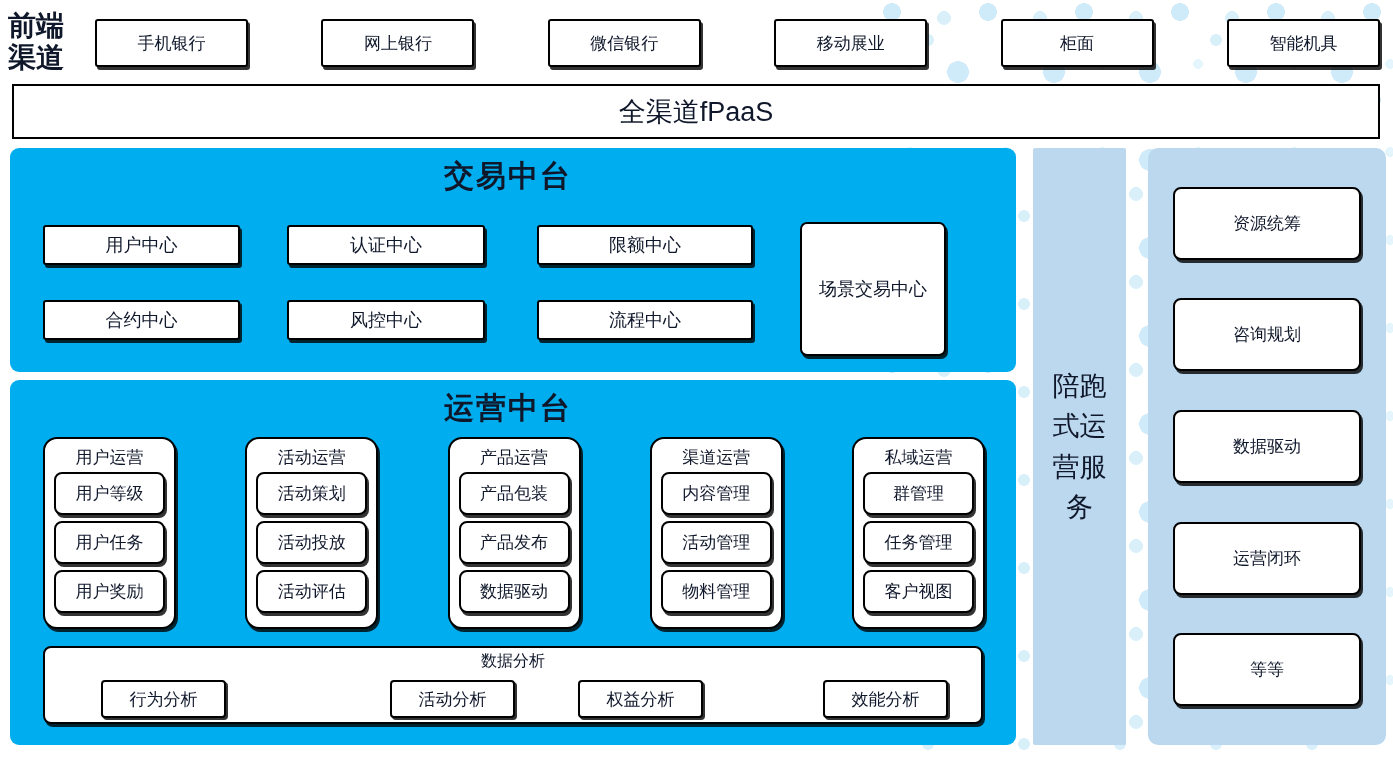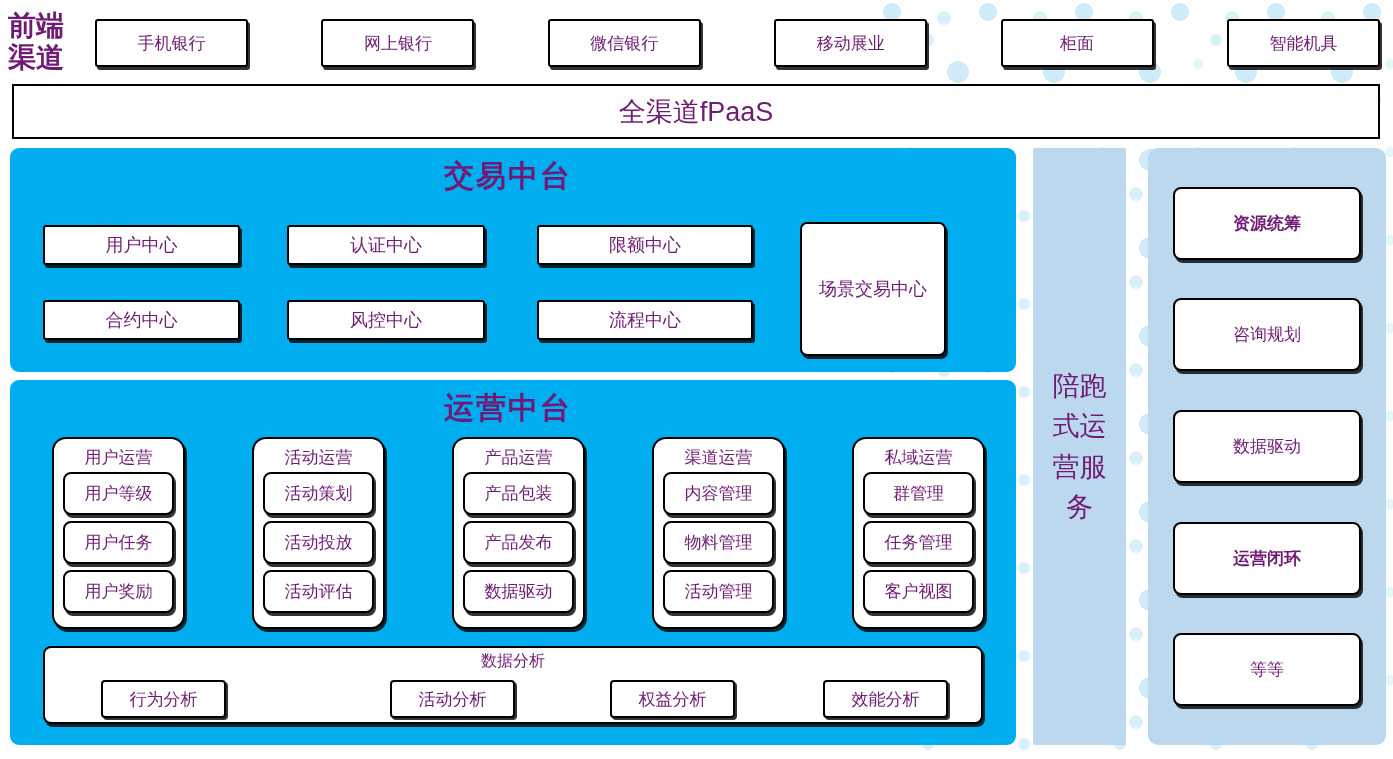--- a/index.html
+++ b/index.html
@@ -1,19 +1,19 @@
 <!DOCTYPE html>
 <html><head>
 <meta charset="utf-8">
 <style>
   html,body{margin:0;padding:0;background:#fff;}
   *{box-sizing:border-box;}
   .canvas{
     position:relative;width:1393px;height:759px;background:#fff;overflow:hidden;
-    font-family:"Liberation Sans",sans-serif;color:#701a75;
+    font-family:"Liberation Sans",sans-serif;color:#0f172a;
   }
   
   .dots{
     position:absolute;left:878px;top:0;width:515px;height:759px;
     background-image:
       radial-gradient(circle 9px at 14px 12px, #cfeaf8 97%, transparent 100%),
       radial-gradient(circle 6px at 50px 40px, #d9effa 97%, transparent 100%),
       radial-gradient(circle 11px at 80px 72px, #cfeaf8 97%, transparent 100%),
       radial-gradient(circle 5px at 32px 64px, #e4f5fc 97%, transparent 100%),
       radial-gradient(circle 7px at 66px 18px, #d9effa 97%, transparent 100%);
@@ -51,21 +51,21 @@
   .operations{left:10px;top:380px;width:1006px;height:365px;}
   .center-box{position:absolute;height:40px;font-size:18px;}
   .scene-box{position:absolute;left:790px;top:74px;width:146px;height:134px;border-radius:7px;font-size:18px;}
   .groups{
     position:absolute;left:33px;top:57px;width:942px;height:192px;
     display:flex;justify-content:space-between;
   }
   .group{
     width:133px;height:192px;background:#fff;border:2px solid #000;border-radius:14px;
     box-shadow:2px 3px 0 rgba(0,0,0,0.8);
-    padding:7px 9px 8px 9px;display:flex;flex-direction:column;margin-left:9px;
+    padding:7px 9px 8px 9px;display:flex;flex-direction:column;
   }
   .group-title{text-align:center;font-size:17px;height:26px;line-height:24px;}
   .group-items{display:flex;flex-direction:column;gap:6px;flex:1;justify-content:flex-start;}
   .sub-box{height:43px;font-size:17px;border-radius:8px;}
   .analysis{
     position:absolute;left:33px;top:266px;width:940px;height:78px;
     background:#fff;border:2px solid #000;border-radius:8px;
     box-shadow:2px 3px 0 rgba(0,0,0,0.8);
   }
   .analysis-title{position:absolute;left:0;right:0;top:3px;text-align:center;font-size:16px;}
@@ -77,21 +77,21 @@
   }
   .strip-text{
     width:58px;font-size:27px;line-height:1.5;word-break:break-all;text-align:center;
   }
   .services{
     position:absolute;left:1148px;top:148px;width:238px;height:597px;
     background:#BCD8EF;border-radius:10px;
     display:flex;flex-direction:column;justify-content:space-evenly;align-items:center;
   }
   .service-box{width:188px;height:73px;font-size:17px;border-radius:8px;}
-  .bold{font-weight:bold;}
+  .bold{font-weight:normal;}
 </style>
 </head>
 <body>
 
 <div class="canvas">
   <div class="dots"></div>
 
   <div class="fe-label">前端渠道</div>
   <div class="channel-row">
     <div class="wbox channel">手机银行</div>
@@ -140,39 +140,39 @@
         <div class="group-items">
           <div class="wbox sub-box">产品包装</div>
           <div class="wbox sub-box">产品发布</div>
           <div class="wbox sub-box">数据驱动</div>
         </div>
       </div>
       <div class="group">
         <div class="group-title">渠道运营</div>
         <div class="group-items">
           <div class="wbox sub-box">内容管理</div>
+          <div class="wbox sub-box">活动管理</div>
           <div class="wbox sub-box">物料管理</div>
-          <div class="wbox sub-box">活动管理</div>
         </div>
       </div>
       <div class="group">
         <div class="group-title">私域运营</div>
         <div class="group-items">
           <div class="wbox sub-box">群管理</div>
           <div class="wbox sub-box">任务管理</div>
           <div class="wbox sub-box">客户视图</div>
         </div>
       </div>
     </div>
 
     <div class="analysis">
       <div class="analysis-title">数据分析</div>
       <div class="wbox analysis-box" style="left:56px;">行为分析</div>
       <div class="wbox analysis-box" style="left:300px;margin-left:45px;">活动分析</div>
-      <div class="wbox analysis-box" style="left:565px;">权益分析</div>
+      <div class="wbox analysis-box" style="left:533px;">权益分析</div>
       <div class="wbox analysis-box" style="left:778px;">效能分析</div>
     </div>
   </div>
 
   <div class="strip">
     <div class="strip-text">陪跑式运营服务</div>
   </div>
 
   <div class="services">
     <div class="wbox service-box bold">资源统筹</div>

